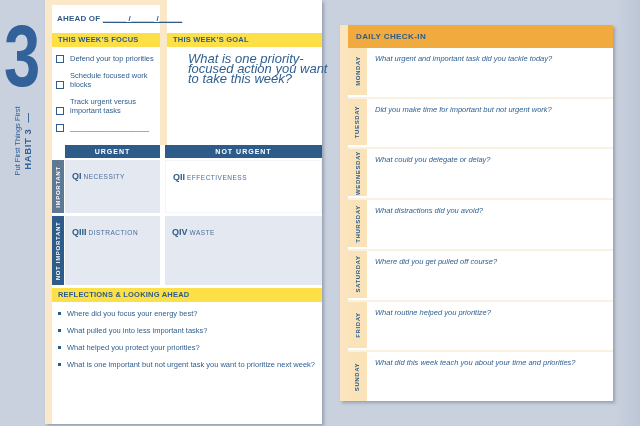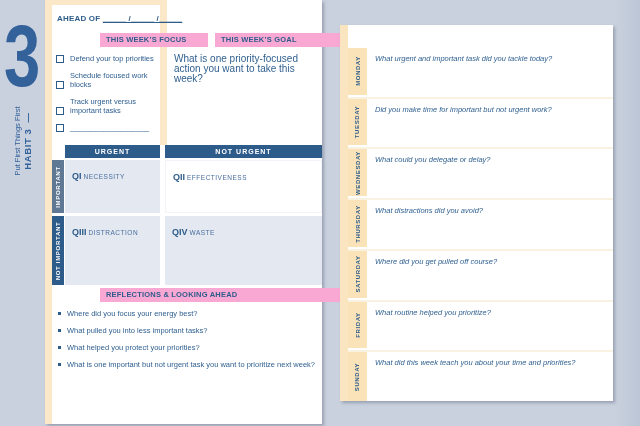--- a/index.html
+++ b/index.html
@@ -32,30 +32,30 @@
     left:45px; top:0; width:277px; height:424px; background:#fff;
     box-shadow:2px 2px 3px rgba(90,100,125,.45);
   }
   .edge-left-l   { left:0; top:0; width:7px; height:424px; background:#fbe8c8; }
   .edge-top-l    { left:0; top:0; width:115px; height:5px; background:#fbe8c8; }
   .col-divider   { left:115px; top:0; width:7px; height:145px; background:#fbe8c8; }
 
   .week-of { left:12px; top:14px; font-size:8px; font-weight:bold; color:#2e5c8a; letter-spacing:0.2px; }
   .week-of .blanks { font-weight:bold; color:#2e5c8a;text-decoration:underline; }
 
-  .band { background:#f9a8d4; height:14px; line-height:14px; font-weight:bold;
-          font-size:7.5px; color:#2e5c8a; padding-left:6px; letter-spacing:0.2px;margin-left:48px; }
+  .band { background:#fde047; height:14px; line-height:14px; font-weight:bold;
+          font-size:7.5px; color:#2e5c8a; padding-left:6px; letter-spacing:0.2px; }
   .band-focus { left:7px; top:33px; width:108px; }
   .band-goal  { left:122px; top:33px; width:155px; }
 
   .focus-list { left:11px; top:54px; width:102px; }
   .focus-item { display:flex; gap:6px; margin-bottom:8px; font-size:7.5px; line-height:9px; color:#2f5f8f;align-items:flex-end; }
   .checkbox { flex:0 0 auto; width:8px; height:8px; border:1.2px solid #2e5c8a; background:#fff; margin-top:0; }
 
-  .goal-prompt { left:129px; top:54px; width:142px; font-size:10px; line-height:10px; color:#2f5f8f; }
+  .goal-prompt { left:143px; top:54px; width:142px; font-size:13px; font-style:italic; line-height:10px; color:#2f5f8f; }
 
   .mx-hdr { height:13px; background:#2e5c8a; color:#fff; font-weight:bold; font-size:7px;
             letter-spacing:1px; display:flex; align-items:center; justify-content:center; }
   .hdr-urgent    { left:20px;  top:145px; width:95px; }
   .hdr-noturgent { left:120px; top:145px; width:157px; }
 
   .mx-side { width:12px; display:flex; align-items:center; justify-content:center; overflow:hidden; }
   .mx-side span { transform:rotate(-90deg); white-space:nowrap; color:#fff; font-weight:bold;
                   font-size:6px; letter-spacing:0.7px; }
   .lbl-important    { left:7px; top:160px; height:53px; background:#5f7894; }
@@ -179,20 +179,21 @@
     </div>
     <div class="reflect-item">
       <span class="sq-bullet"></span>
       <span>What is one important but not urgent task you want to prioritize next week?</span>
     </div>
   </div>
 </div>
 
 <div class="abs right-page">
   <div class="abs edge-left-r"></div>
+  <div class="abs checkin-header">DAILY CHECK-IN</div>
 
   <div class="abs checkin-rows">
     <div class="checkin-row">
       <div class="day-cell">
           <span>MONDAY</span>
         </div>
       <div class="row-content">What urgent and important task did you tackle today?</div>
     </div>
     <div class="checkin-row">
       <div class="day-cell">

